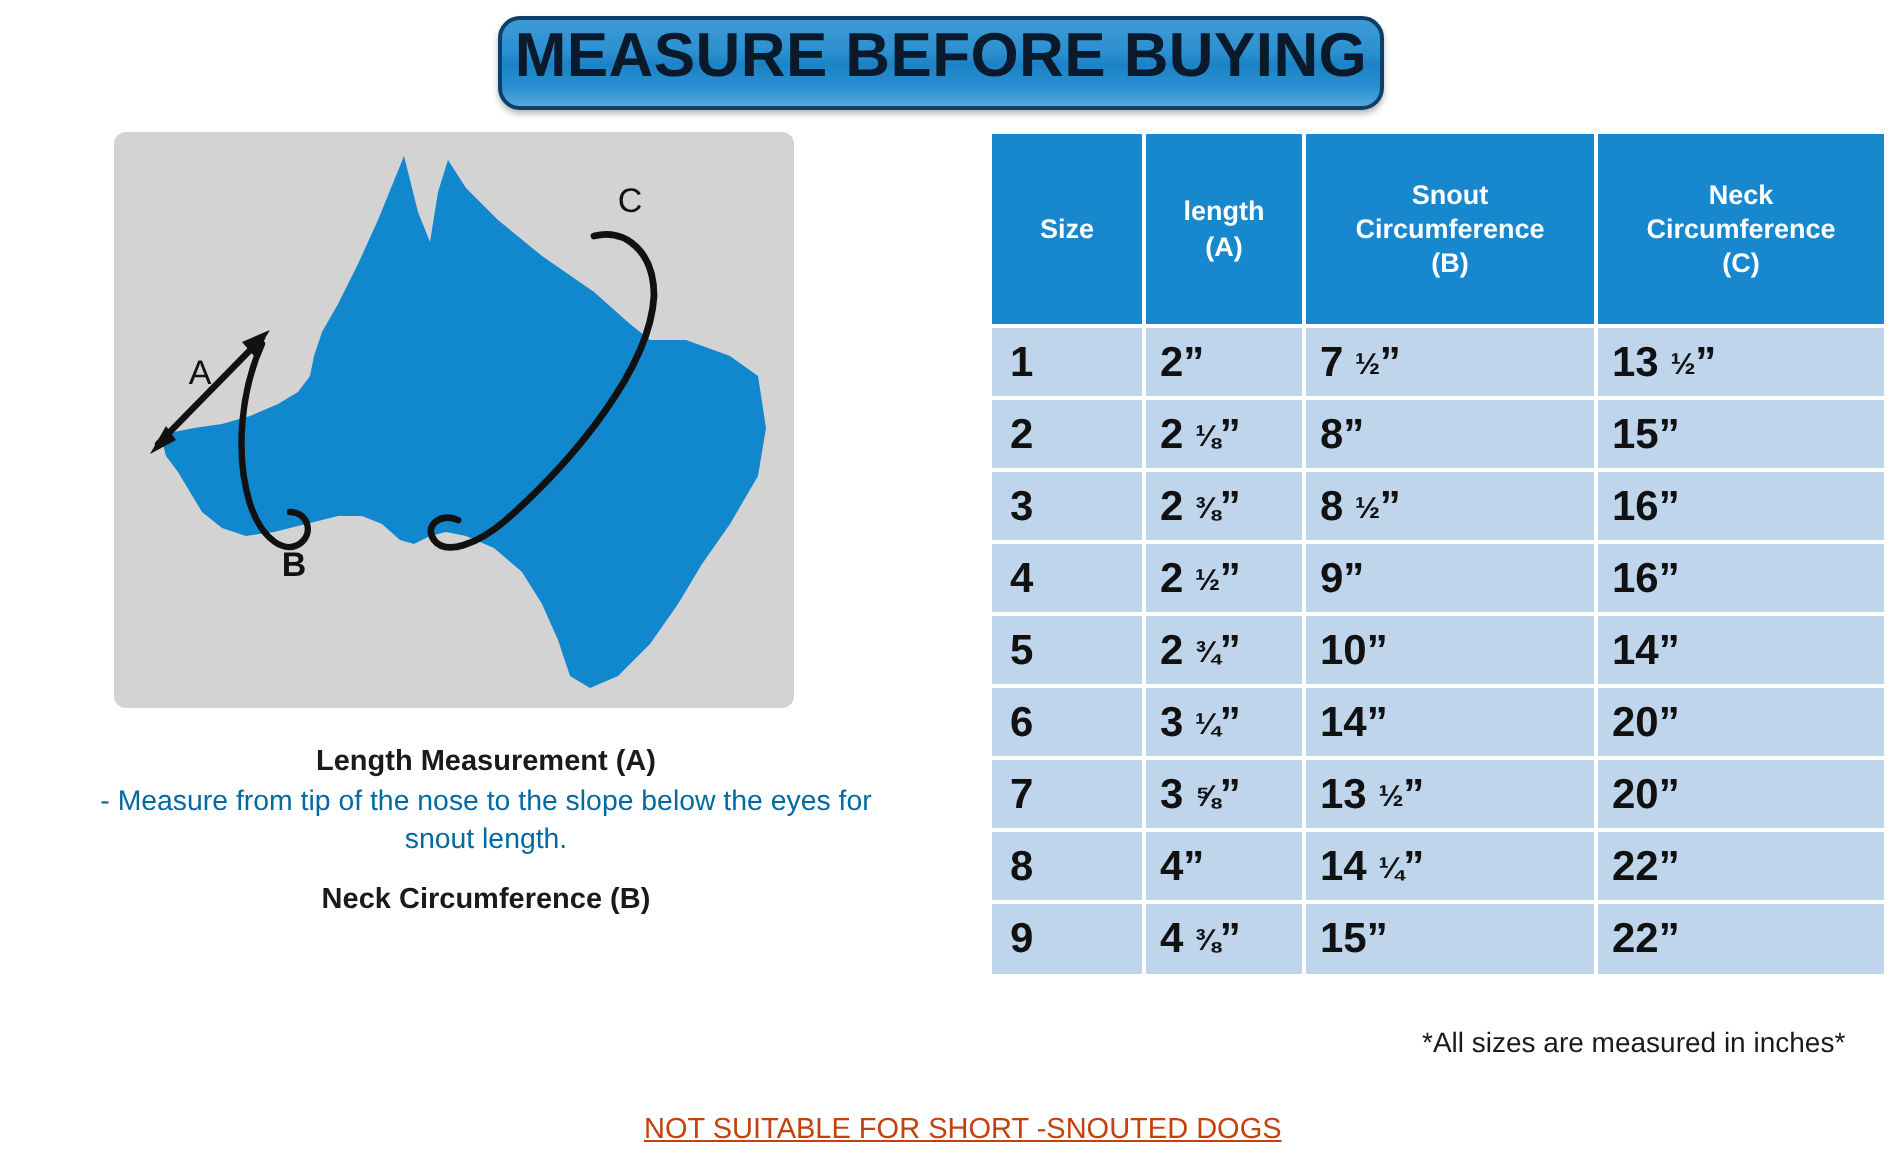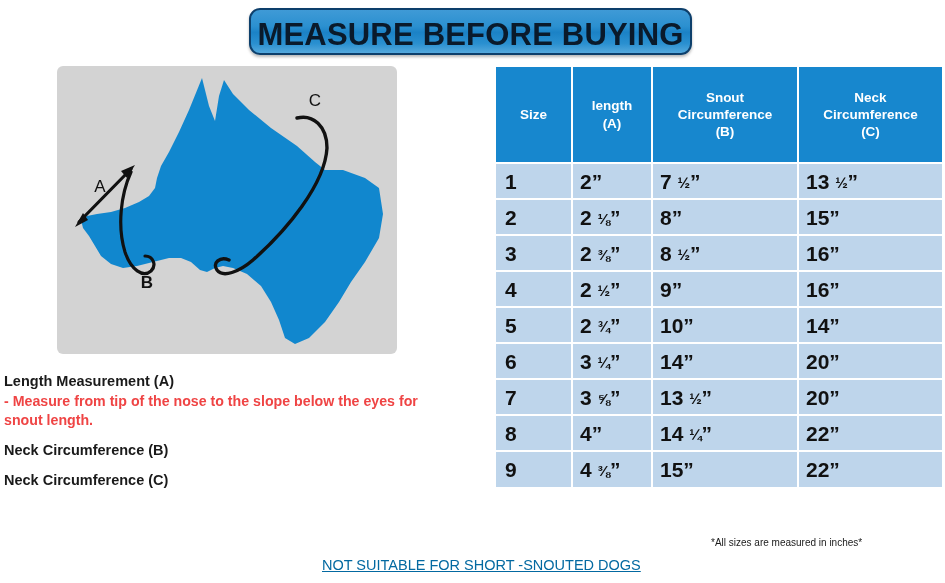--- a/index.html
+++ b/index.html
@@ -20,21 +20,21 @@
     position: absolute;
     left: 249px;
     top: 8px;
     width: 443px;
     height: 47px;
     border-radius: 11px;
     border: 2px solid #0d3f6b;
     background: linear-gradient(to bottom, #3f9ad6 0%, #2b90d0 38%, #1b82c6 52%, #2a90d0 78%, #55a9dd 100%);
     box-shadow: 0 2px 3px rgba(0,0,0,0.28);
     display: flex;
-    align-items: flex-end;
+    align-items: flex-start;
     justify-content: center;
     box-sizing: border-box;
   }
   #title-banner-text {
     font-size: 31px;
     font-weight: 700;
     letter-spacing: 0.2px;
     color: #0a1a2b;
     font-family: "Liberation Sans", sans-serif;
     white-space: nowrap;
@@ -52,55 +52,56 @@
     overflow: hidden;
   }
   #dog-svg { display: block; width: 340px; height: 288px; }
 
   
   #info-block {
     position: absolute;
     left: 4px;
     top: 372px;
     width: 478px;
+    text-align: center;
   }
   .info-group { margin-bottom: 11px; }
   .info-heading {
     font-size: 14.5px;
     font-weight: 700;
     color: #1a1a1a;
     line-height: 1.32;
     margin: 0 0 1px 0;
   }
   .info-body {
     font-size: 14.2px;
-    font-weight: 700;
-    color: #ef4444;
+    font-weight: 400;
+    color: #0369a1;
     line-height: 1.34;
     margin: 0;
     white-space: pre-line;
   }
 
   
   #not-suitable-note {
     position: absolute;
     left: 322px;
     top: 557px;
     font-size: 14.5px;
-    color: #0369a1;
+    color: #c2410c;
     text-decoration: underline;
     white-space: nowrap;
   }
 
   
   #inches-note {
     position: absolute;
     left: 711px;
-    top: 537px;
-    font-size: 10px;
+    top: 513px;
+    font-size: 14px;
     color: #1a1a1a;
     white-space: nowrap;
   }
 
   
   #size-table-wrap {
     position: absolute;
     left: 496px;
     top: 67px;
     width: 446px;
@@ -200,21 +201,20 @@
 <div id="info-block">
   <div class="info-group">
     <p class="info-heading">Length Measurement (A)</p>
     <p class="info-body"> - Measure from tip of the nose to the slope below the eyes for
    snout length.</p>
   </div>
   <div class="info-group">
     <p class="info-heading">Neck Circumference (B)</p>
   </div>
   <div class="info-group">
-    <p class="info-heading">Neck Circumference (C)</p>
   </div>
 </div>
 
 <div id="not-suitable-note">NOT SUITABLE FOR SHORT -SNOUTED DOGS</div>
 <div id="inches-note">*All sizes are measured in inches*</div>
 
 <div id="size-table-wrap">
   <table id="size-table">
     <colgroup>
       <col class="c-size">

